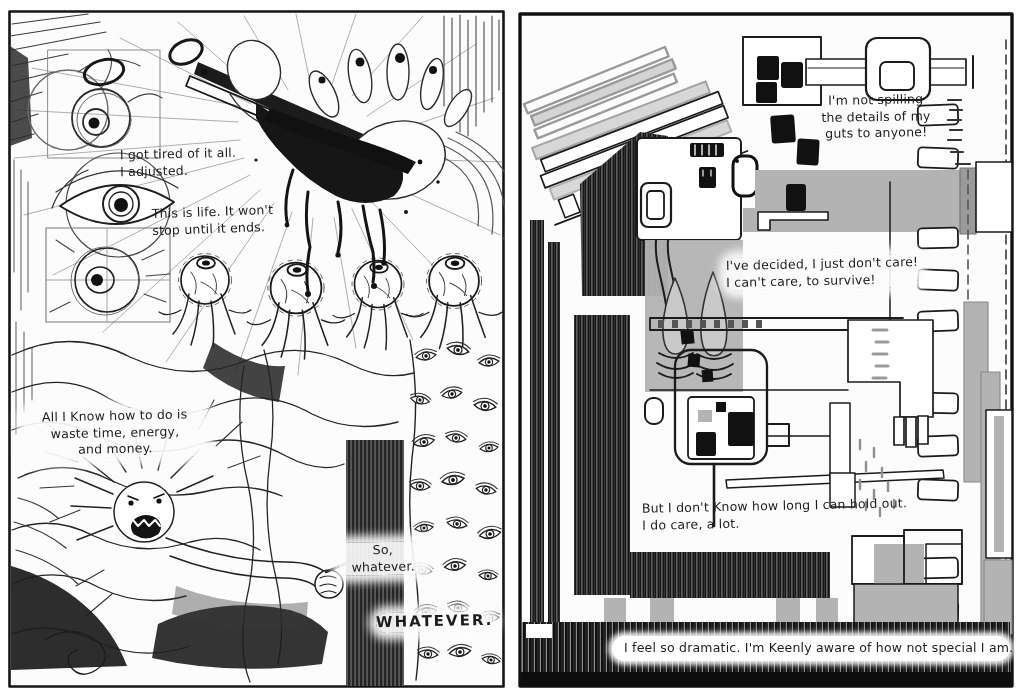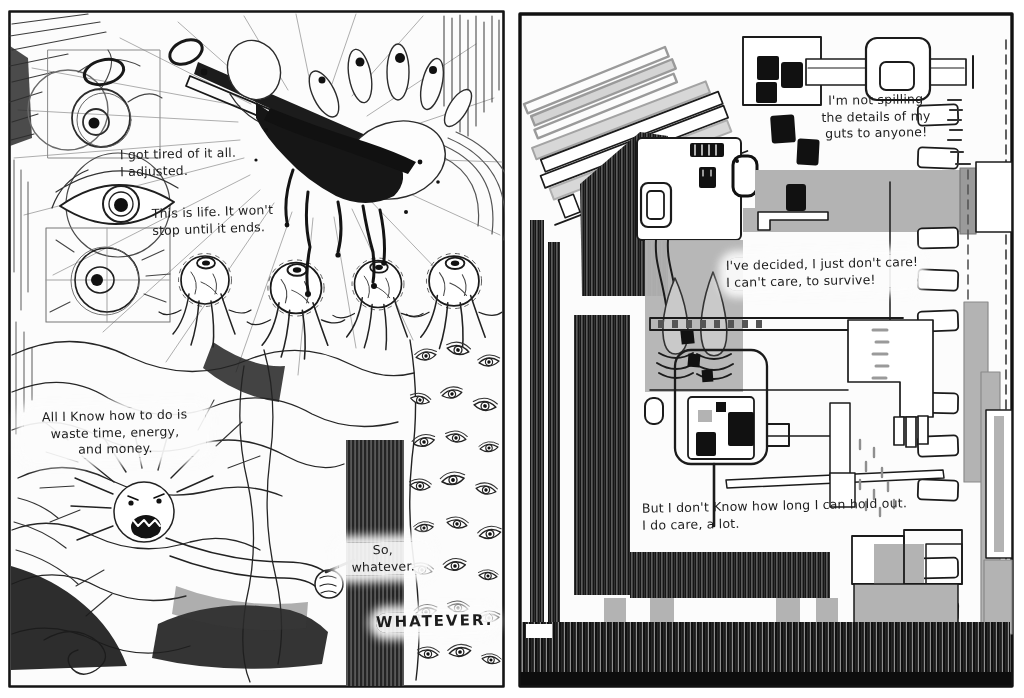--- a/index.html
+++ b/index.html
@@ -402,15 +402,18 @@
       <div class="ln">guts to anyone!</div>
     </div>
     <div class="cap halo" style="left:208px;top:244px">
       <div class="ln">I've decided, I just don't care!</div>
       <div class="ln">I can't care, to survive!</div>
     </div>
     <div class="cap" style="left:124px;top:486px">
       <div class="ln">But I don't Know how long I can hold out.</div>
       <div class="ln">I do care, a lot.</div>
     </div>
+    <div class="cap bubble center" style="left:94px;top:624px;width:374px;transform:rotate(0deg);font-size:12.5px">
+      <div class="ln">I feel so dramatic. I'm Keenly aware of how not special I am.</div>
+    </div>
   </section>
 
 </div>
 
 </body></html>

